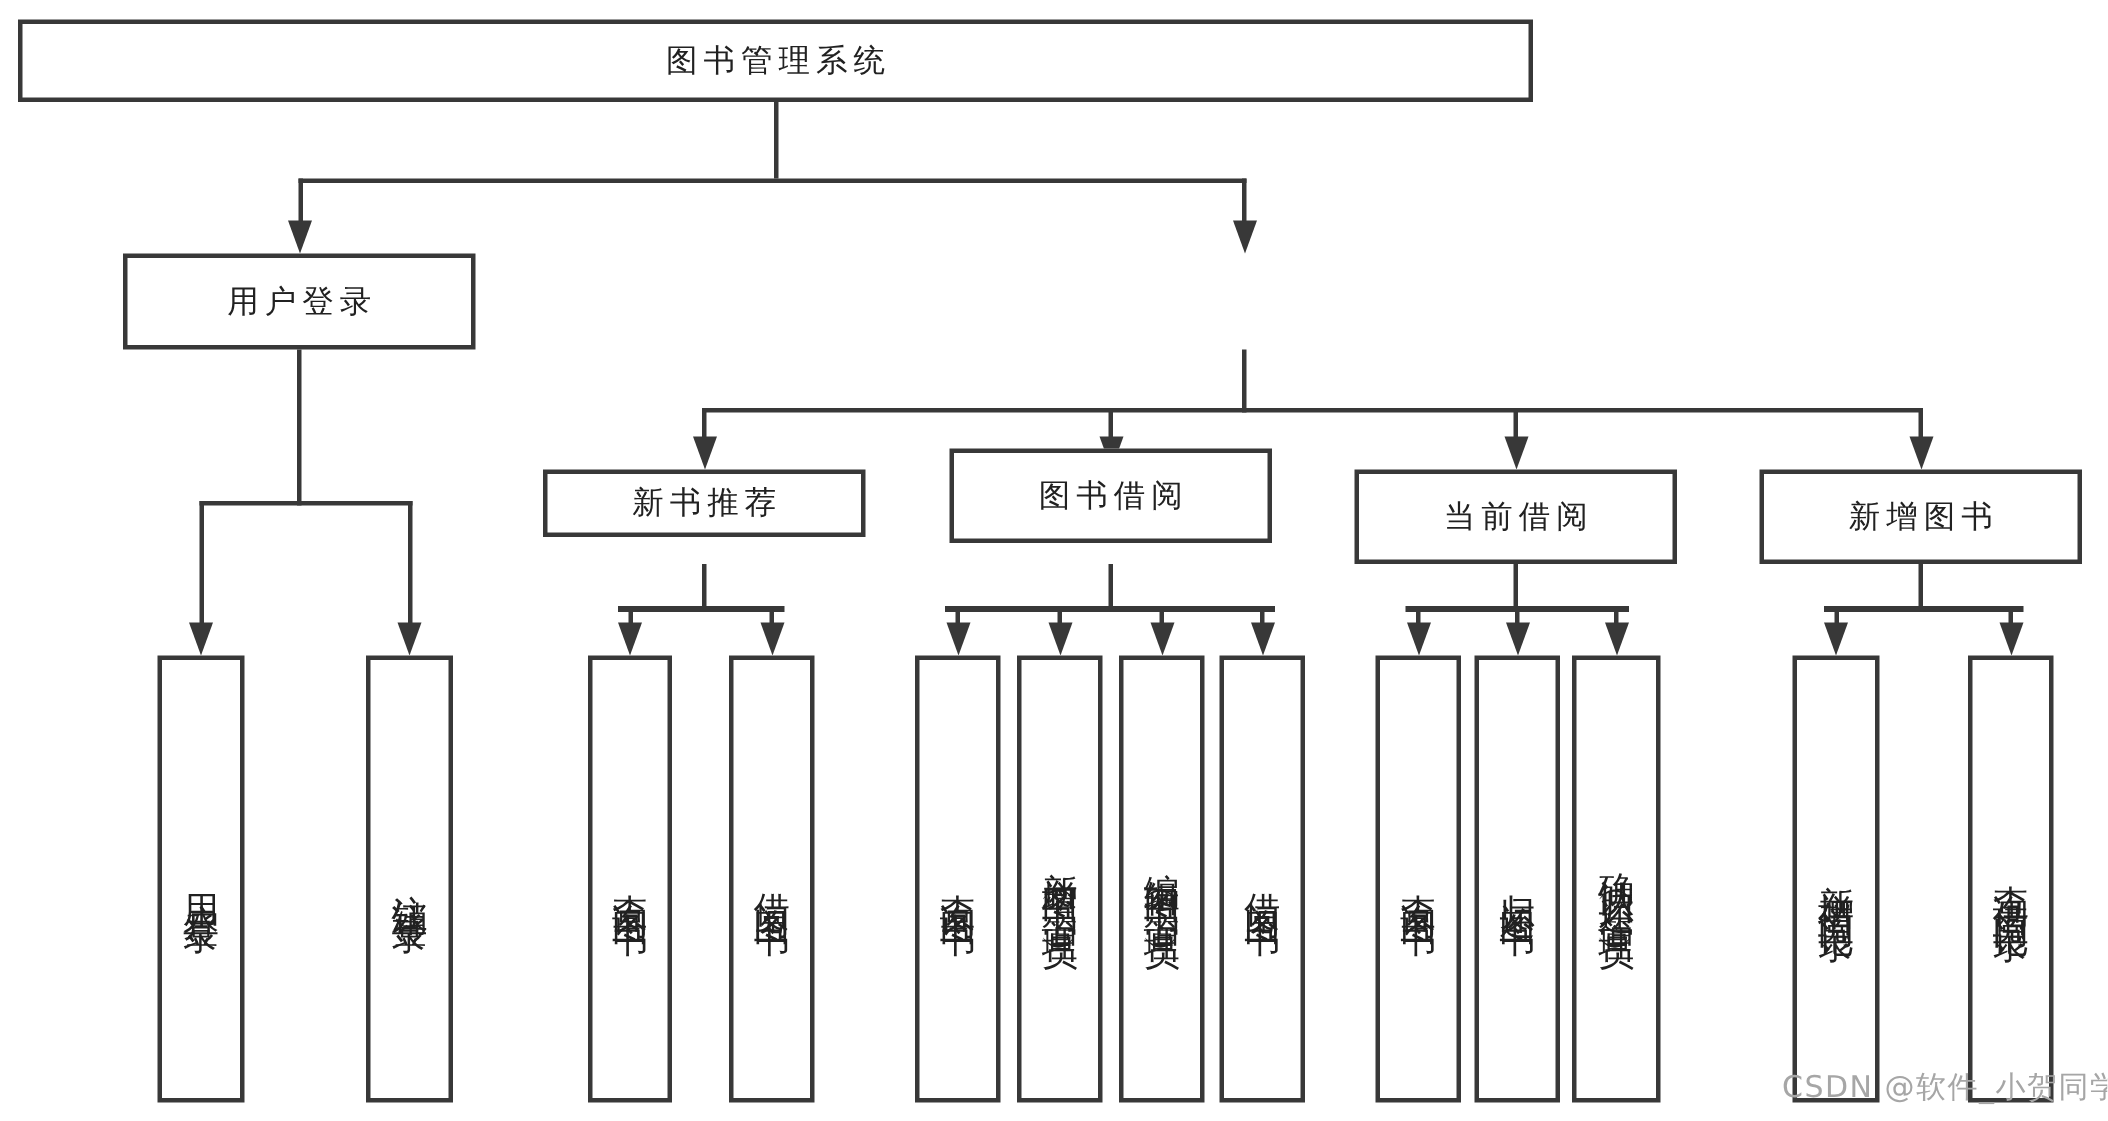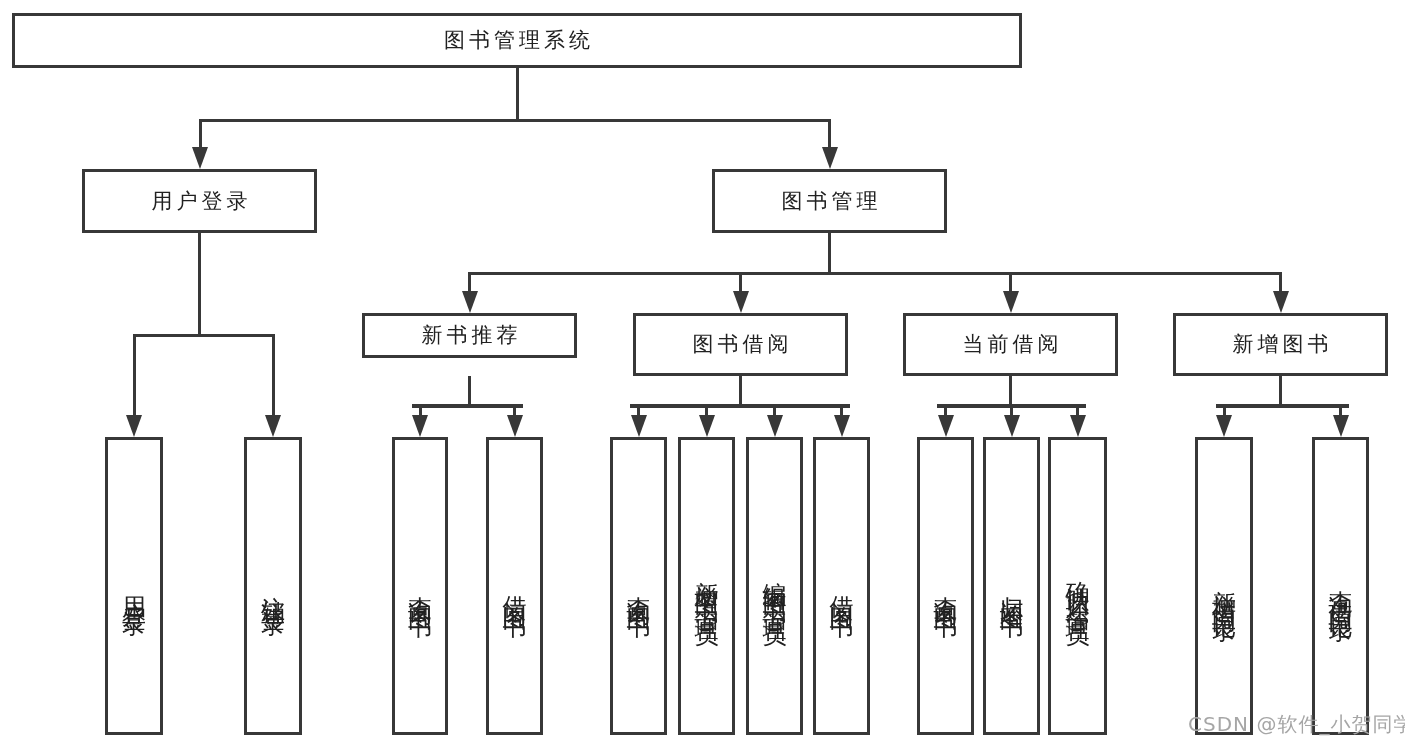--- a/index.html
+++ b/index.html
@@ -46,23 +46,20 @@
   <div class="line" style="left:515.5px; top:68px; width:3px; height:51px;"></div>
   <div class="line" style="left:198.5px; top:119px; width:632px; height:3px;"></div>
   <div class="line" style="left:198.5px; top:119px; width:3px; height:30px;"></div>
   <div class="arrow" style="left:192px; top:147px;"></div>
   <div class="line" style="left:828px; top:119px; width:3px; height:30px;"></div>
   <div class="arrow" style="left:821.5px; top:147px;"></div>
 
   <div class="box hbox" style="left:82px; top:169px; width:235px; height:64px;">
     <span class="lbl">用户登录</span>
   </div>
-  <div class="box hbox" style="left:712px; top:169px; width:235px; height:64px;">
-    <span class="lbl">图书管理</span>
-  </div>
 
   <div class="line" style="left:198px; top:233px; width:3px; height:104px;"></div>
   <div class="line" style="left:132.5px; top:334px; width:142px; height:3px;"></div>
   <div class="line" style="left:132.5px; top:334px; width:3px; height:83px;"></div>
   <div class="arrow" style="left:126px; top:415px;"></div>
   <div class="line" style="left:271.5px; top:334px; width:3px; height:83px;"></div>
   <div class="arrow" style="left:265px; top:415px;"></div>
 
   <div class="line" style="left:828px; top:233px; width:3px; height:42px;"></div>
   <div class="line" style="left:468px; top:272px; width:813px; height:3px;"></div>
@@ -71,21 +68,21 @@
   <div class="line" style="left:739px; top:272px; width:3px; height:22px;"></div>
   <div class="arrow" style="left:732.5px; top:291px;"></div>
   <div class="line" style="left:1009px; top:272px; width:3px; height:22px;"></div>
   <div class="arrow" style="left:1002.5px; top:291px;"></div>
   <div class="line" style="left:1279px; top:272px; width:3px; height:22px;"></div>
   <div class="arrow" style="left:1272.5px; top:291px;"></div>
 
   <div class="box hbox" style="left:362px; top:313px; width:215px; height:45px;">
     <span class="lbl">新书推荐</span>
   </div>
-  <div class="box hbox" style="left:633px; top:313px; width:215px; height:63px;">
+  <div class="box hbox" style="left:633px; top:299px; width:215px; height:63px;">
     <span class="lbl">图书借阅</span>
   </div>
   <div class="box hbox" style="left:903px; top:313px; width:215px; height:63px;">
     <span class="lbl">当前借阅</span>
   </div>
   <div class="box hbox" style="left:1173px; top:313px; width:215px; height:63px;">
     <span class="lbl">新增图书</span>
   </div>
 
   <div class="line" style="left:468px; top:376px; width:3px; height:31px;"></div>

